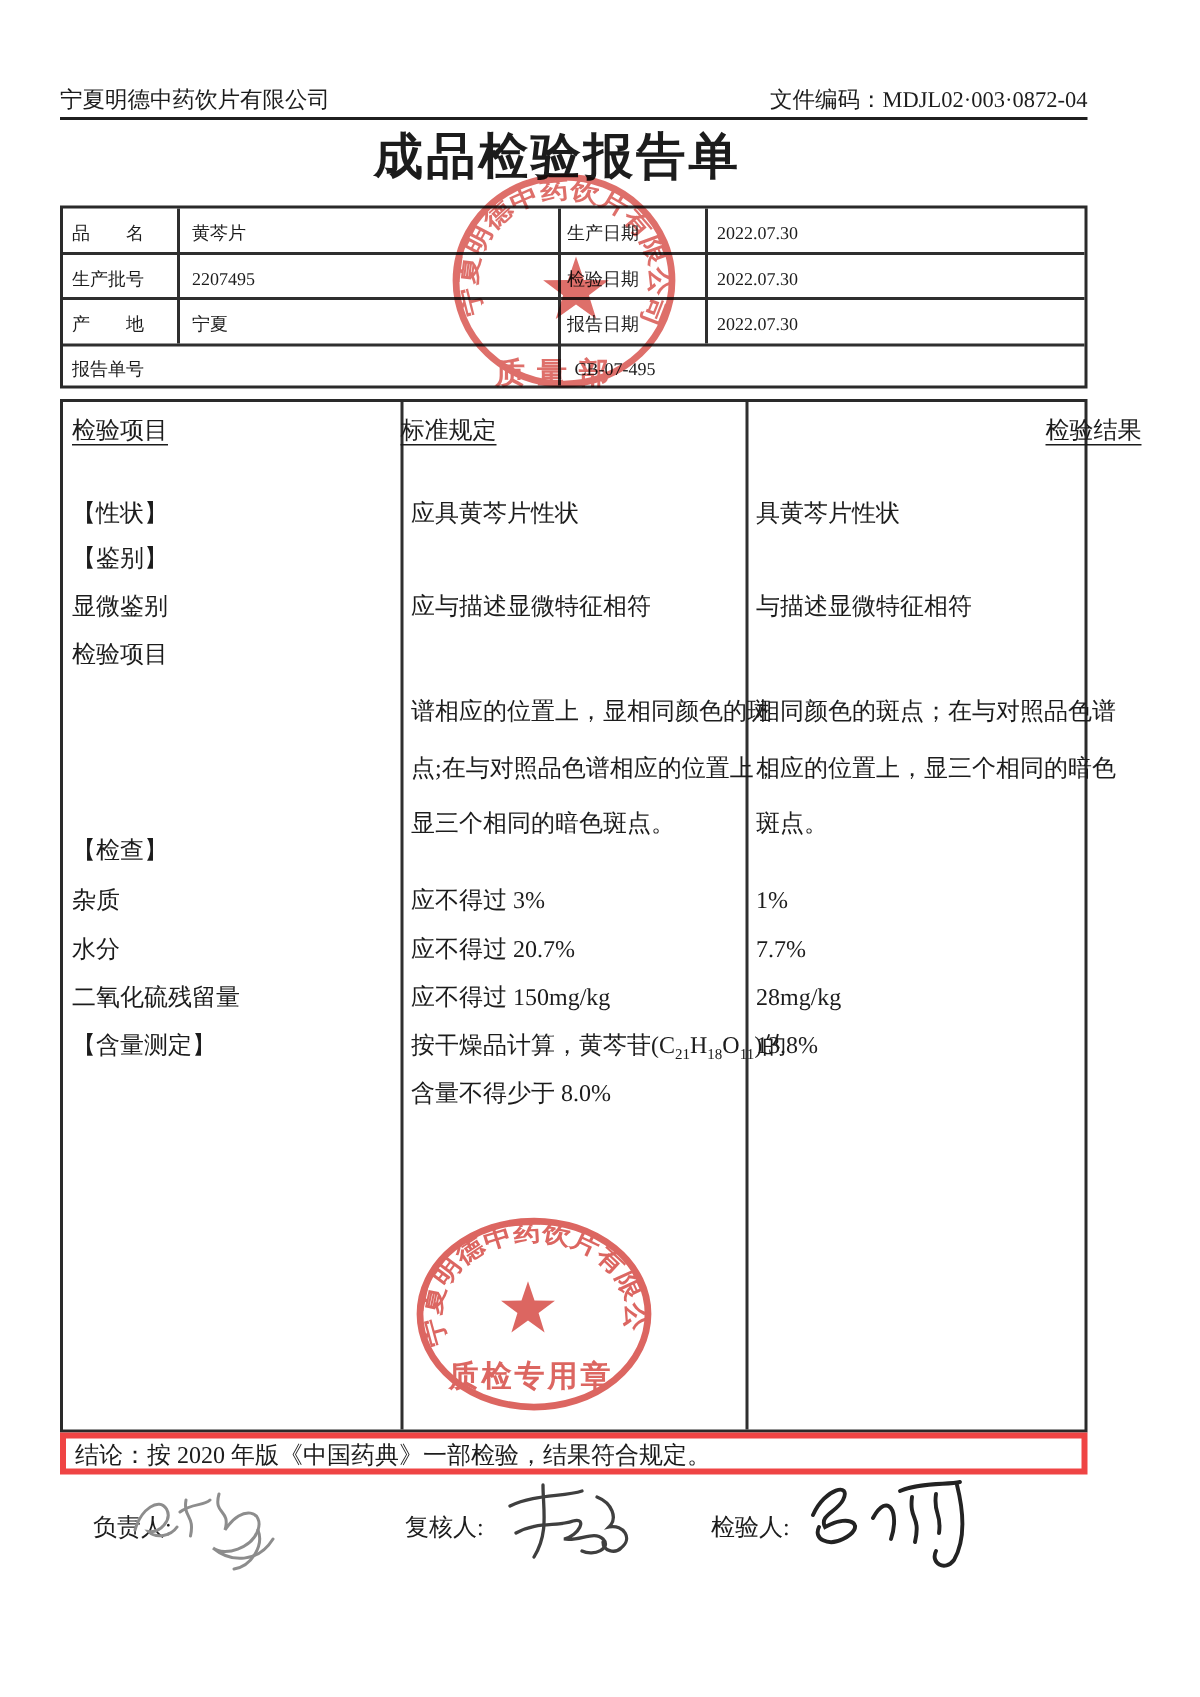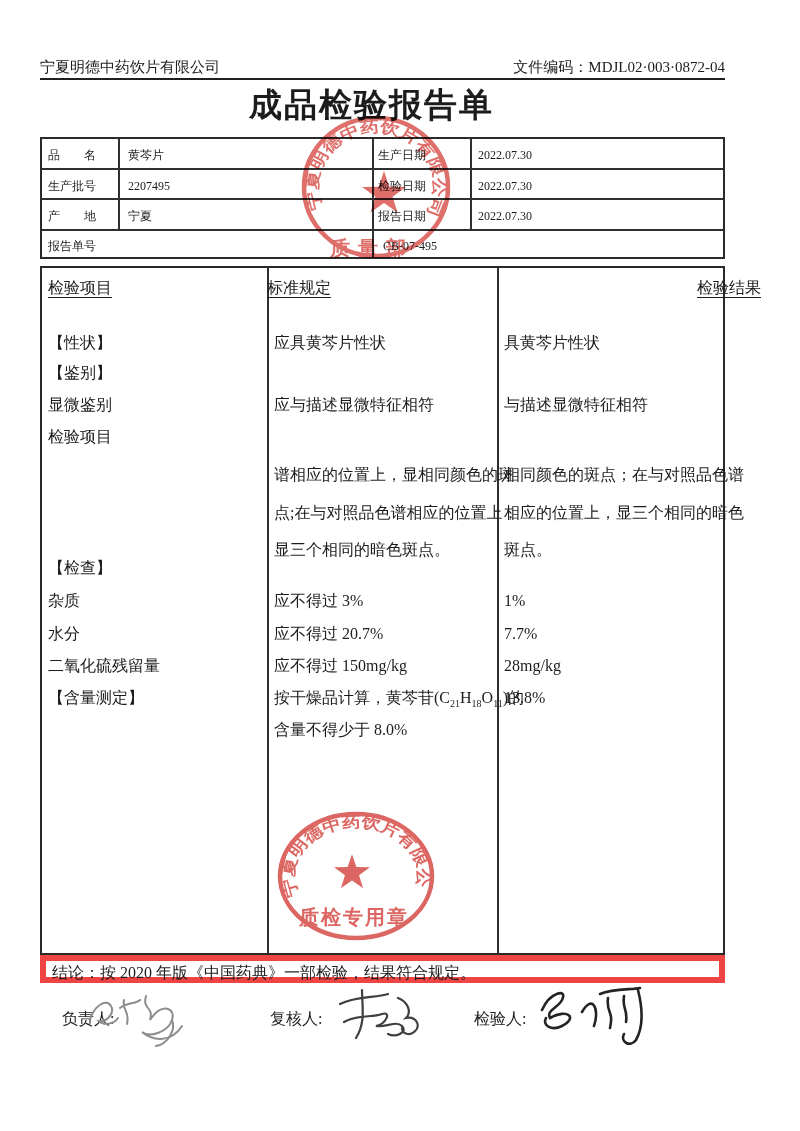--- a/index.html
+++ b/index.html
@@ -29,21 +29,21 @@
   #report .vfull{top:0;height:685px;}
   .ln{position:absolute;font-size:16px;line-height:20px;white-space:nowrap;}
   .c1{left:6px;}
   .c2{left:232px;}
   .c3{left:462px;}
   .colhead{text-decoration:underline;text-underline-offset:4px;}
   .center2{left:225px;width:230px;text-align:left;}
   .center3{left:455px;width:264px;text-align:right;}
   .sb{font-size:10px;vertical-align:-4px;line-height:0;}
   
-  #conclusion{left:40px;top:955px;width:685px;height:28px;border:6px solid #ef4444;box-sizing:border-box;text-decoration:underline;}
+  #conclusion{left:40px;top:955px;width:685px;height:28px;border:4px solid #ef4444;box-sizing:border-box;text-decoration:underline;}
   #conclusion .txt{position:absolute;left:6px;top:2px;font-size:16px;line-height:20px;white-space:nowrap;}
   
   .stamp{color:#d85550;mix-blend-mode:multiply;opacity:0.85;}
   #stamp-top{left:300px;top:114px;width:152px;height:146px;}
   #stamp-bottom{left:276px;top:809px;width:160px;height:134px;opacity:0.9;}
   .stamp svg{display:block;}
   .stamp text{font-family:"Liberation Serif","DejaVu Serif",serif;font-weight:bold;fill:currentColor;}
   
   .sig-label{font-size:16px;line-height:22px;}
   #lbl-owner{left:38px;top:1008px;margin-left:24px;}

